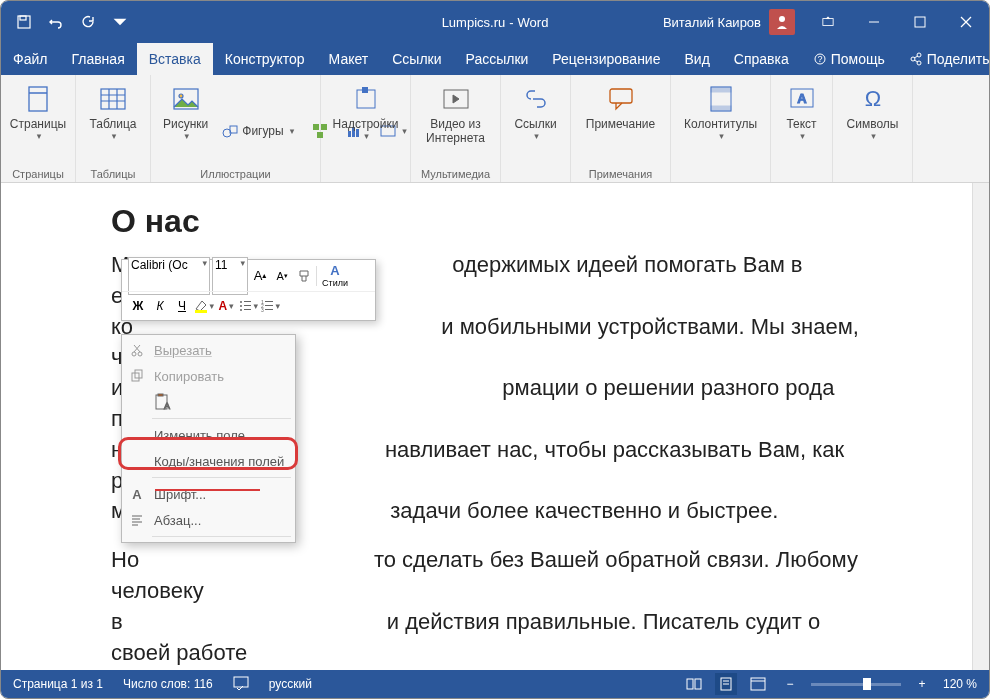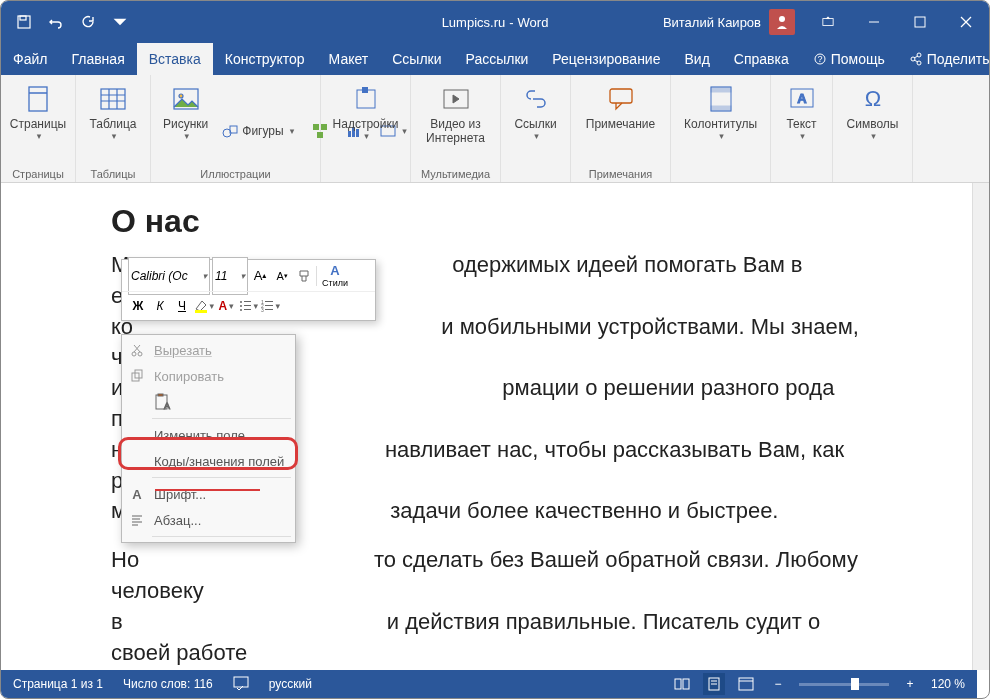--- a/index.html
+++ b/index.html
@@ -25,32 +25,32 @@
 .rbtn { display:flex; flex-direction:column; align-items:center; justify-content:flex-start; padding:4px 6px; border-radius:3px; cursor:pointer; text-align:center; line-height:1.2; }
 .rbtn-icon { width:32px; height:32px; margin-bottom:2px; display:flex; align-items:center; justify-content:center; }
 .rbtn-small { display:flex; align-items:center; gap:4px; padding:2px 4px; font-size:12px; }
 .rcol { display:flex; gap:10px;align-items:center; }
 .doc-area { position:absolute; top:182px; left:0; right:0; bottom:28px; background:#fff; overflow:hidden; }
 .page { padding:20px 110px 0 110px; }
 .heading { font-size:32px; font-weight:600; color:#222; margin-bottom:10px; }
 .para { font-size:22px; line-height:1.4; color:#222; margin-bottom:18px; }
 .mini-toolbar { position:absolute; top:258px; left:120px; width:255px; height:62px; background:#fff; border:1px solid #bbb; box-shadow:3px 3px 8px rgba(0,0,0,0.2); display:flex; flex-direction:column; z-index:5; font-size:13px; }
 .mt-row { display:flex; align-items:center; gap:2px; padding:4px 6px; height:31px; }
-.mt-sel { height:38px; border:1px solid #bbb; background:#fff; font-size:12px; padding:0 2px; display:flex; align-items:center; justify-content:space-between;font-style:italic; }
+.mt-sel { height:38px; border:1px solid #bbb; background:#fff; font-size:12px; padding:0 2px; display:flex; align-items:flex-start; justify-content:space-between; }
 .mt-btn { width:20px; height:20px; display:flex; align-items:center; justify-content:center; font-size:12px; }
 .ctx-menu { position:absolute; top:333px; left:120px; width:175px; background:#f8f8f8; border:1px solid #bbb; box-shadow:3px 3px 10px rgba(0,0,0,0.25); z-index:6; font-size:13px; padding:2px 0; }
 .ctx-item { display:flex; align-items:center; height:26px; padding:0 8px 0 6px; gap:8px; cursor:pointer; color:#555;text-align:right; }
 .ctx-item.disabled { color:#a0a0a0; }
 .ctx-item.header { color:#222; font-weight:400; cursor:default; }
 .ctx-icon { width:18px; height:18px; display:flex; align-items:center; justify-content:center; flex-shrink:0; }
 .ctx-sep { height:1px; background:#ddd; margin:3px 4px 3px 30px; }
 .highlight { position:absolute; border:3px solid #d93a3a; border-radius:10px; pointer-events:none; z-index:10; }
 .hl1 { top:436px; left:117px; width:180px; height:33px; }
 .underline-red { position:absolute; top:488px; left:154px; width:105px; height:2px; background:#d93a3a; z-index:10; }
-.status-bar { position:absolute; bottom:0; left:0; right:12px; height:28px; background:#2b579a; display:flex; align-items:center; color:#fff; font-size:12px; padding:0 12px; gap:20px; }
+.status-bar { position:absolute; bottom:0; left:0; right:0; height:28px; background:#2b579a; display:flex; align-items:center; color:#fff; font-size:12px; padding:0 12px; gap:20px; }
 .status-right { margin-left:auto; display:flex; align-items:center; gap:10px; }
 .view-btn { width:22px; height:22px; display:flex; align-items:center; justify-content:center; }
 .zoom-slider { width:90px; height:3px; background:#6a89bb; position:relative; }
 .zoom-thumb { position:absolute; width:8px; height:12px; background:#fff; top:-5px; left:50%; }
 .scrollbar-v { position:absolute; right:0; top:182px; bottom:28px; width:17px; background:#f0f0f0; border-left:1px solid #ddd; }
 .chev { font-size:9px; color:#666; margin-left:2px; }
 </style>
 </head>
 <body>
 

